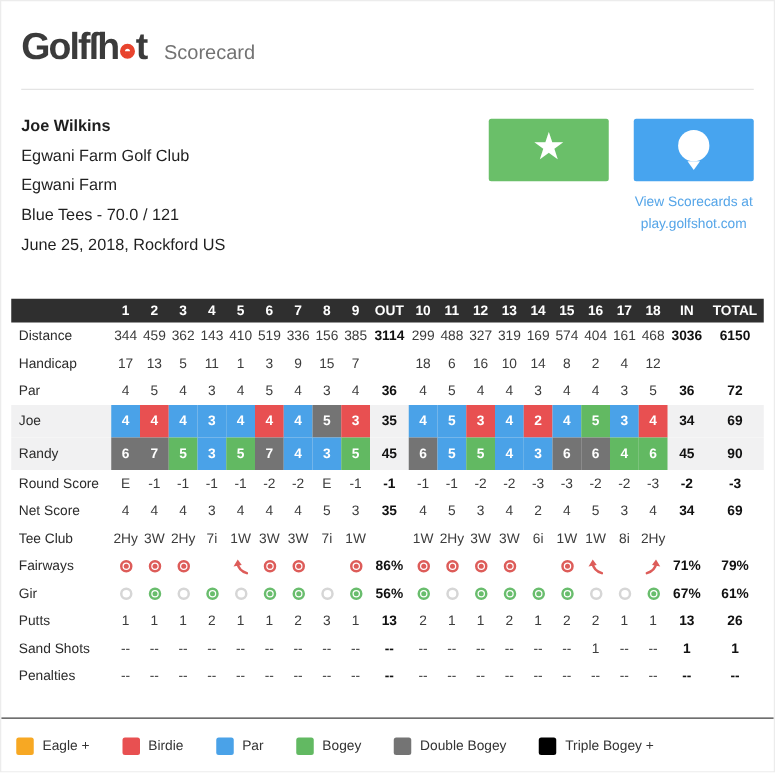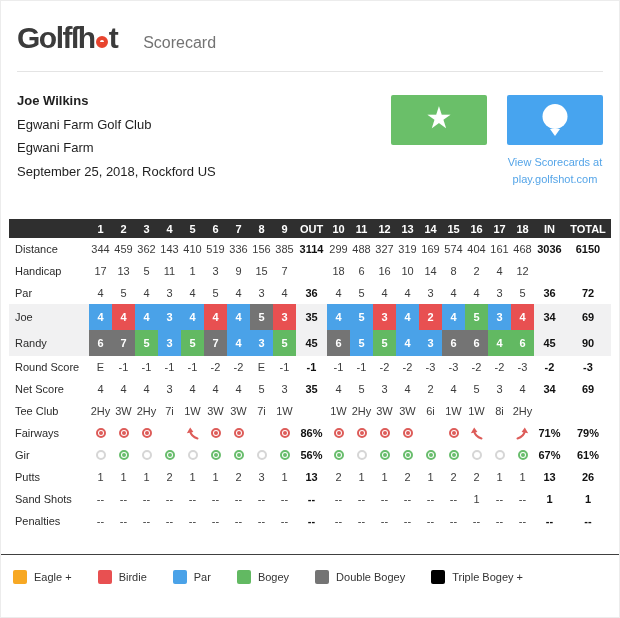--- a/index.html
+++ b/index.html
@@ -2,21 +2,21 @@
 <html><head>
 <meta charset="utf-8">
 <style>
   * { margin:0; padding:0; box-sizing:border-box; }
   html,body { background:#fff; }
   body { font-family:"Liberation Sans","DejaVu Sans",sans-serif; }
   .page { width:620px; height:618px; background:#fff; border:1px solid #ececec; overflow:hidden; }
 
   
   .hdr { padding:20px 16px 0 16px; }
-  .logo-row { display:flex; align-items:baseline; gap:26px; }
+  .logo-row { display:flex; align-items:baseline; gap:14px; }
   .logo { font-size:30px; font-weight:700; color:#3b3b3b; letter-spacing:-1.5px; }
   .logo .ball { display:inline-block; width:12px; height:12px; border:4.5px solid #e8442e;
     border-radius:50%; position:relative; top:0px; margin:0 1px; }
   .logo .ball:after { content:""; position:absolute; left:50%; transform:translateX(-50%);
     bottom:-2px; border-left:3px solid transparent; border-right:3px solid transparent;
     border-top:4px solid #e8442e; }
   .subtitle { font-size:16px; color:#737373; }
   .hdr-line { margin-top:16px; border-bottom:1px solid #e4e4e4; }
 
   
@@ -75,21 +75,22 @@
       <div class="subtitle">Scorecard</div>
     </div>
     <div class="hdr-line"></div>
   </div>
 
   <div class="info">
     <div class="player">
       <div class="name">Joe Wilkins</div>
       <div>Egwani Farm Golf Club</div>
       <div>Egwani Farm</div>
-      <div>September 25, 2018, Rockford US</div>
+      <div>Blue Tees - 70.0 / 121</div>
+      <div>June 25, 2018, Rockford US</div>
     </div>
     <div class="promos">
       <div class="promo">
         <div class="banner green">
           <span class="star">★</span>
         </div>
       </div>
       <div class="promo">
         <div class="banner blue">
           <div class="golfball">

